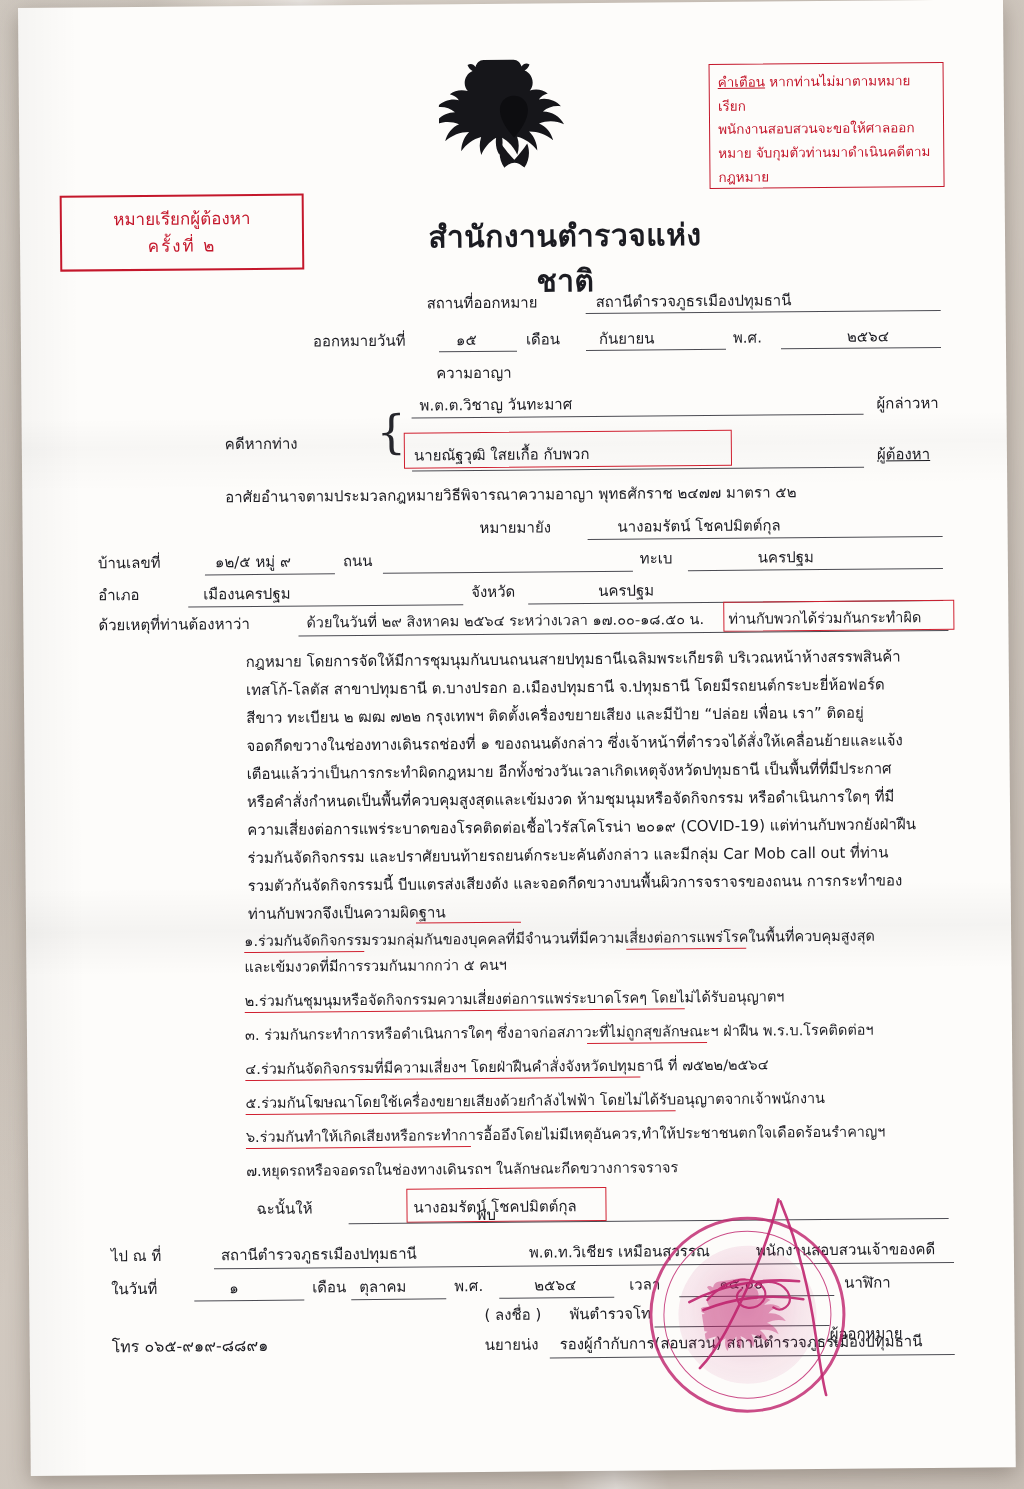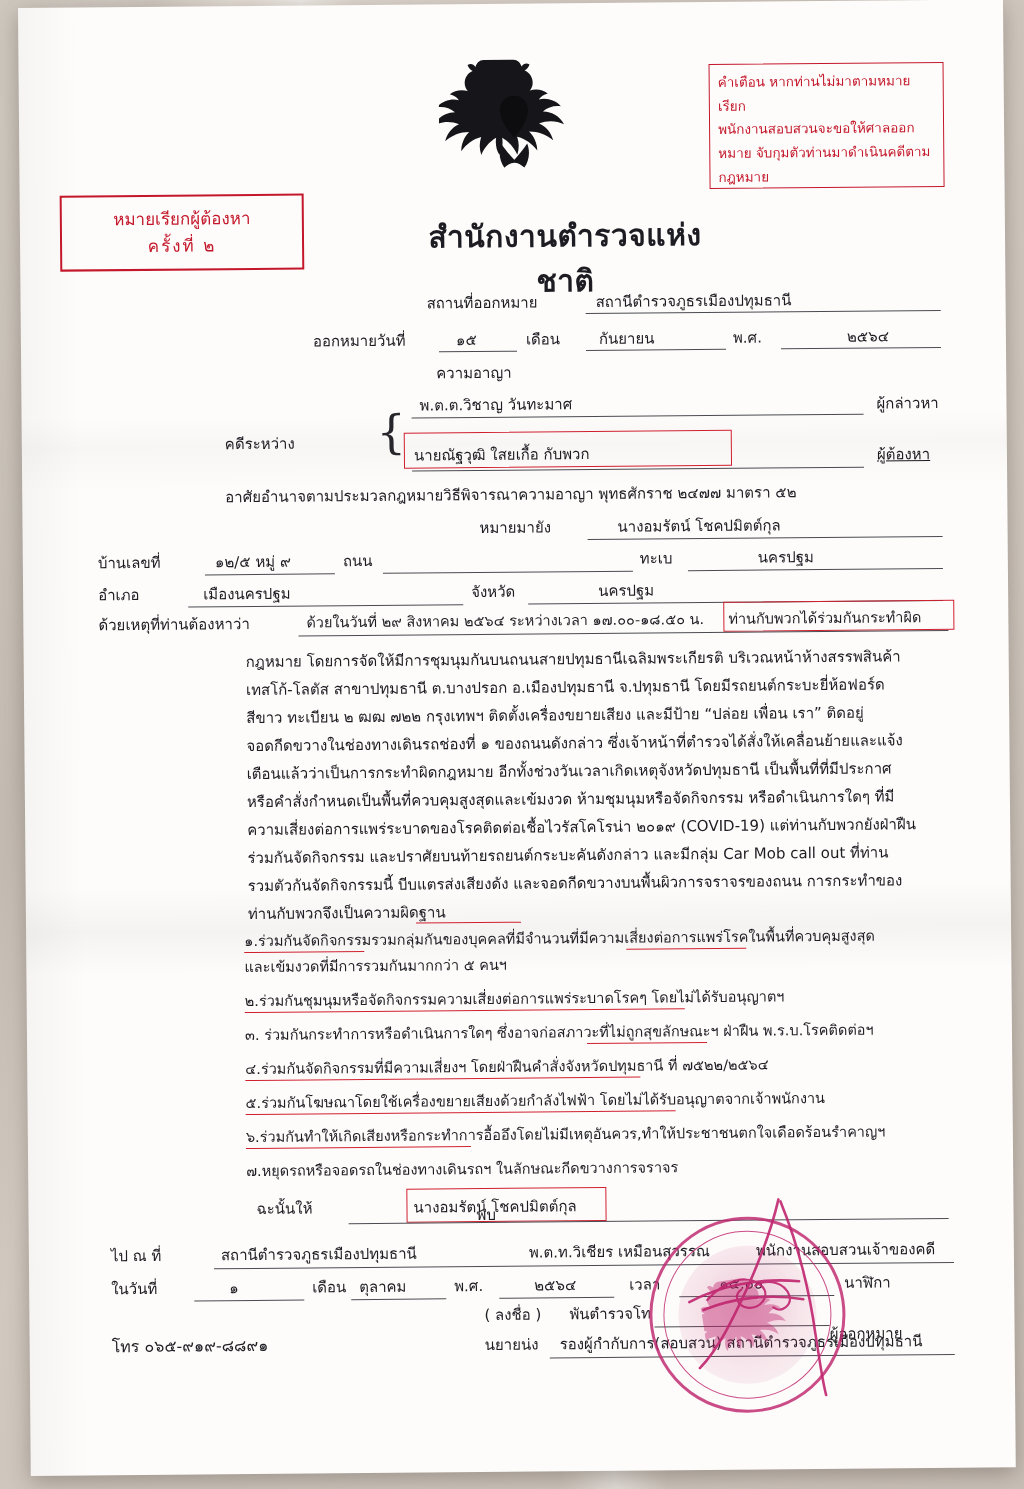--- a/index.html
+++ b/index.html
@@ -115,21 +115,21 @@
       <svg viewBox="0 0 150 125" xmlns="http://www.w3.org/2000/svg">
         <g fill="#16161a">
           <path d="M75 8c4 0 7 3 8 7 2-3 5-4 8-2-1 3-3 5-5 6 5 2 8 7 8 12 0 3-1 6-3 8 6-2 13-1 18 3-4 1-7 3-9 6 8-2 17 1 22 7-7-1-13 1-18 5 9 0 17 5 21 13-8-4-17-4-25-1 7 3 12 9 14 17-7-6-15-9-24-9 5 5 8 12 8 19-5-7-12-12-20-14 2 6 2 12 0 18-3-7-8-13-15-17 1 6 0 12-3 17-3-5-4-11-3-17-7 4-12 10-15 17-2-6-2-12 0-18-8 2-15 7-20 14 0-7 3-14 8-19-9 0-17 3-24 9 2-8 7-14 14-17-8-3-17-3-25 1 4-8 12-13 21-13-5-4-11-6-18-5 5-6 14-9 22-7-2-3-5-5-9-6 5-4 12-5 18-3-2-2-3-5-3-8 0-5 3-10 8-12-2-1-4-3-5-6 3-2 6-1 8 2 1-4 4-7 8-7z"></path>
           <path d="M75 44c8 0 14 6 14 14 0 10-7 20-14 28-7-8-14-18-14-28 0-8 6-14 14-14z" fill="#0d0d10"></path>
           <path d="M62 92c4 6 9 12 13 16 4-4 9-10 13-16 3 8 2 17-3 24-3-3-7-5-10-5s-7 2-10 5c-5-7-6-16-3-24z"></path>
         </g>
       </svg>
     </div>
 
     <div class="warn-box">
-      <span style="">คำเตือน</span>
+      <span style="text-decoration:underline;">คำเตือน</span>
       <span>หากท่านไม่มาตามหมายเรียก</span>
       <div>พนักงานสอบสวนจะขอให้ศาลออก</div>
       <div>หมาย  จับกุมตัวท่านมาดำเนินคดีตาม</div>
       <div>กฎหมาย</div>
     </div>
 
     <div class="summons-box">
       <div>หมายเรียกผู้ต้องหา</div>
       <div class="l2">ครั้งที่    ๒</div>
     </div>
@@ -145,21 +145,21 @@
     <div class="line" style="left:418px;top:347px;width:78px;"></div>
     <div class="lbl" style="left:505px;top:325px;">เดือน</div>
     <div class="val" style="left:578px;top:325px;">กันยายน</div>
     <div class="line" style="left:565px;top:347px;width:140px;"></div>
     <div class="lbl" style="left:712px;top:325px;">พ.ศ.</div>
     <div class="val" style="left:826px;top:325px;">๒๕๖๔</div>
     <div class="line" style="left:760px;top:347px;width:160px;"></div>
 
     <div class="lbl" style="left:415px;top:358px;">ความอาญา</div>
 
-    <div class="lbl" style="left:203px;top:427px;">คดีระหว่าง</div>
+    <div class="lbl" style="left:203px;top:427px;">คดีหากท่าง</div>
     <div class="brace" style="left:355px;top:404px;">{</div>
 
     <div class="val" style="left:398px;top:390px;">พ.ต.ต.วิชาญ  วันทะมาศ</div>
     <div class="line" style="left:390px;top:413px;width:452px;"></div>
     <div class="lbl" style="left:855px;top:392px;">ผู้กล่าวหา</div>
 
     <div class="rbox" style="left:382px;top:428px;width:328px;height:36px;"></div>
     <div class="val" style="left:392px;top:440px;">นายณัฐวุฒิ  ใสยเกื้อ             กับพวก</div>
     <div class="line" style="left:390px;top:466px;width:452px;"></div>
     <div class="lbl" style="left:855px;top:443px;text-decoration:underline;">ผู้ต้องหา</div>

